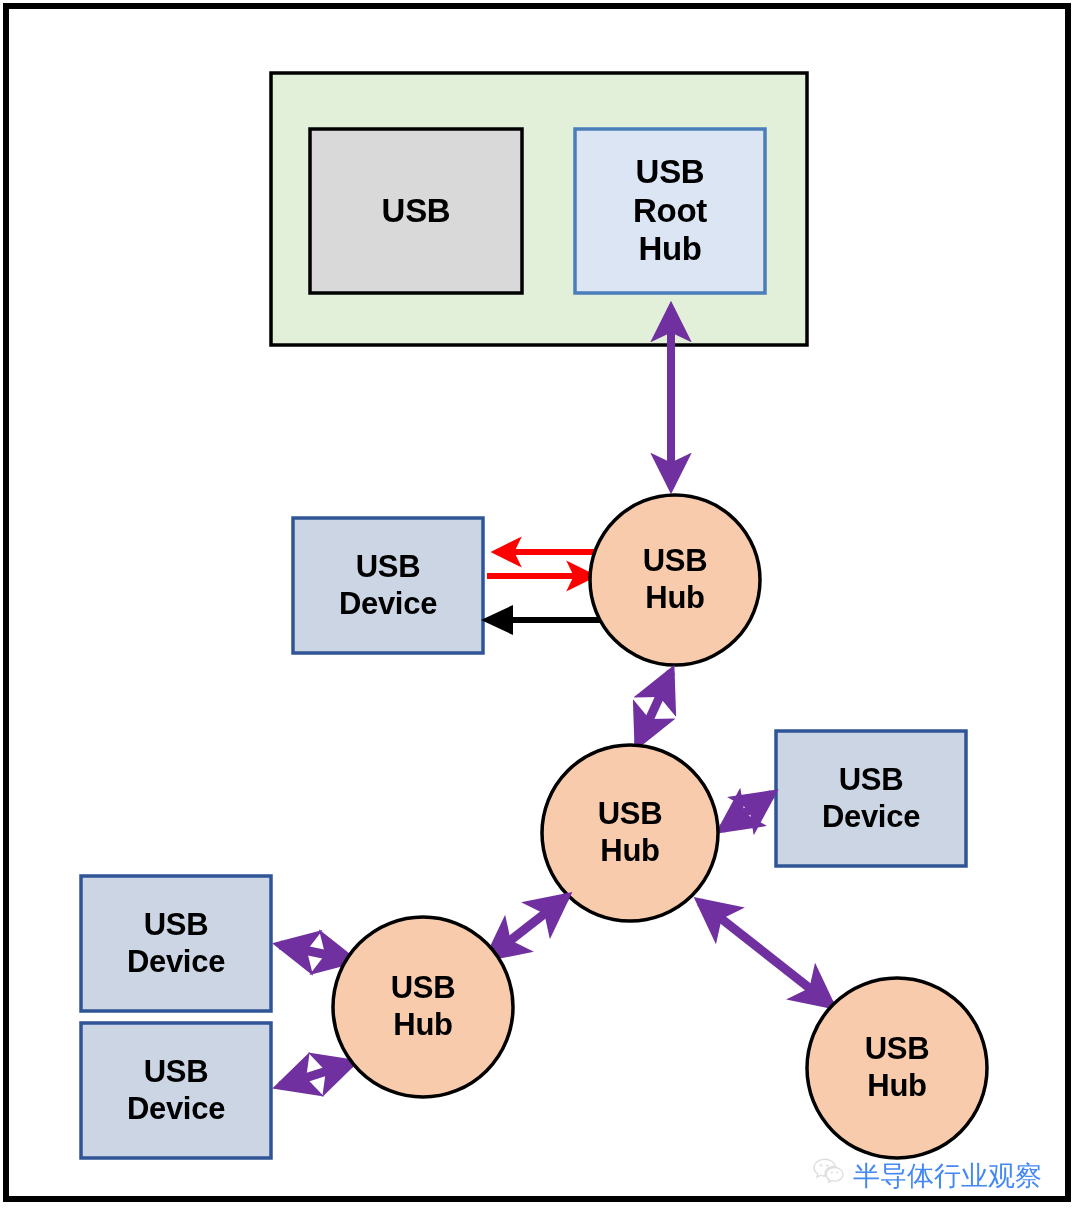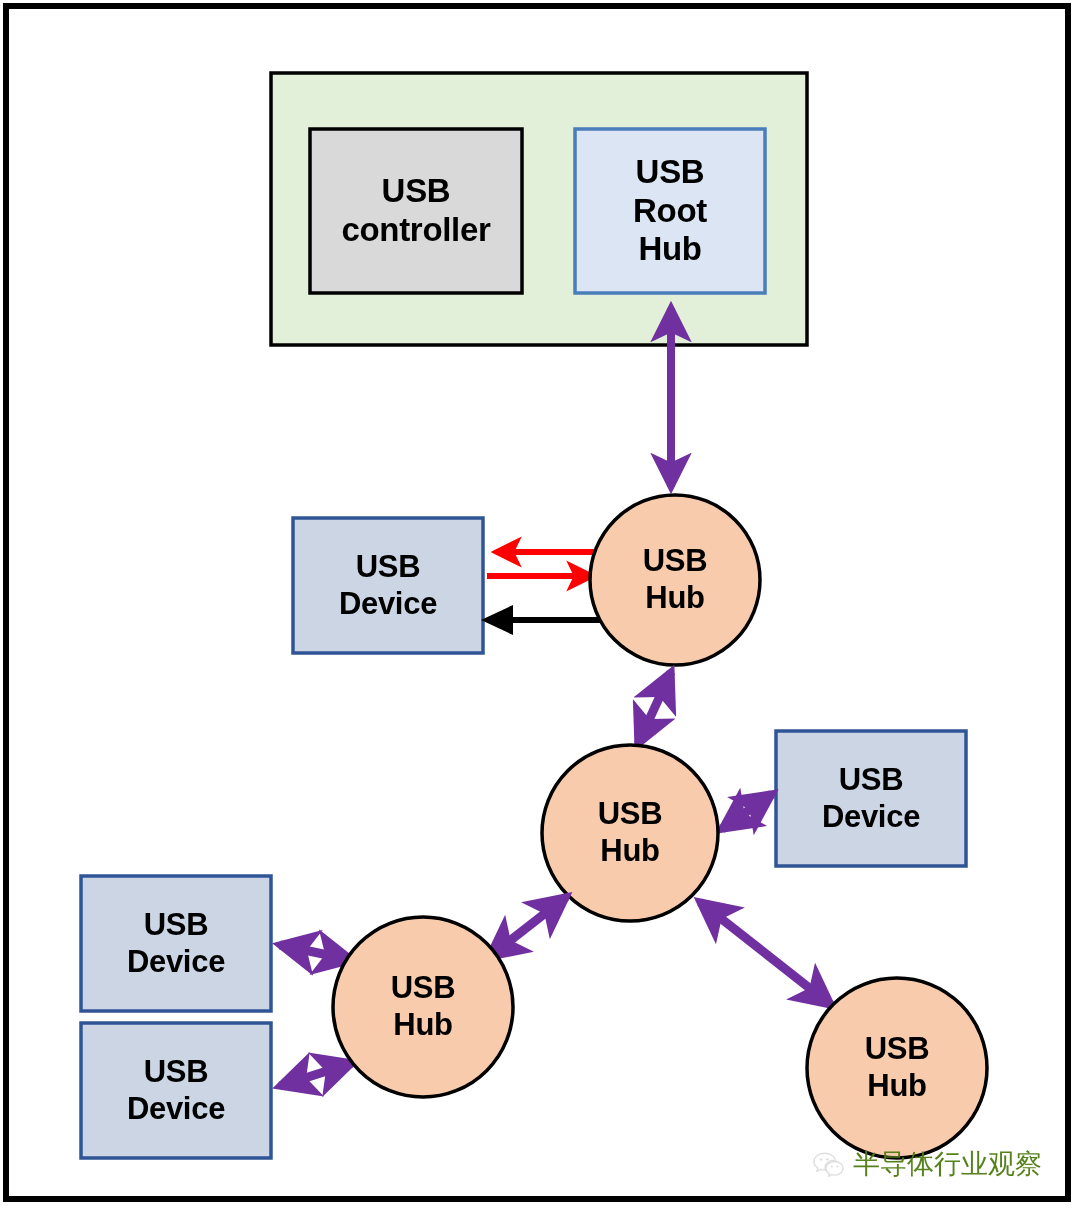--- a/index.html
+++ b/index.html
@@ -52,21 +52,21 @@
     position: absolute;
     display: flex;
     align-items: center;
     gap: 7px;
     color: #d9d9d9;
     font-size: 27px;
     font-family: "DejaVu Sans", sans-serif;
     white-space: nowrap;
     opacity: 0.95;
   }
-  .wm-text { color: #4d7c0f; }
+  .wm-text { color: #3b82f6; margin-top: 12px; }
 </style>
 </head>
 <body>
 
 <div id="canvas">
 
   <div id="frame"></div>
 
   <svg id="diagram-svg" viewBox="0 0 1080 1211" xmlns="http://www.w3.org/2000/svg">
     <defs>
@@ -127,21 +127,20 @@
 
     <line x1="280" y1="1086" x2="352" y2="1063" stroke="#7030a0" stroke-width="9" marker-start="url(#arrPurpleStart)" marker-end="url(#arrPurpleEnd)"></line>
 
     <circle cx="423" cy="1007" r="90" fill="#f8cbad" stroke="#000000" stroke-width="3.5"></circle>
 
     <circle cx="897" cy="1068" r="90" fill="#f8cbad" stroke="#000000" stroke-width="3.5"></circle>
   </svg>
 
   <div class="node-label lbl-lg" style="left:310px; top:129px; width:212px; height:164px;">
     <span>USB</span>
-    <span>controller</span>
   </div>
 
   <div class="node-label lbl-lg" style="left:575px; top:129px; width:190px; height:164px;">
     <span>USB</span>
     <span>Root</span>
     <span>Hub</span>
   </div>
 
   <div class="node-label lbl-md" style="left:293px; top:518px; width:190px; height:135px;">
     <span>USB</span>

